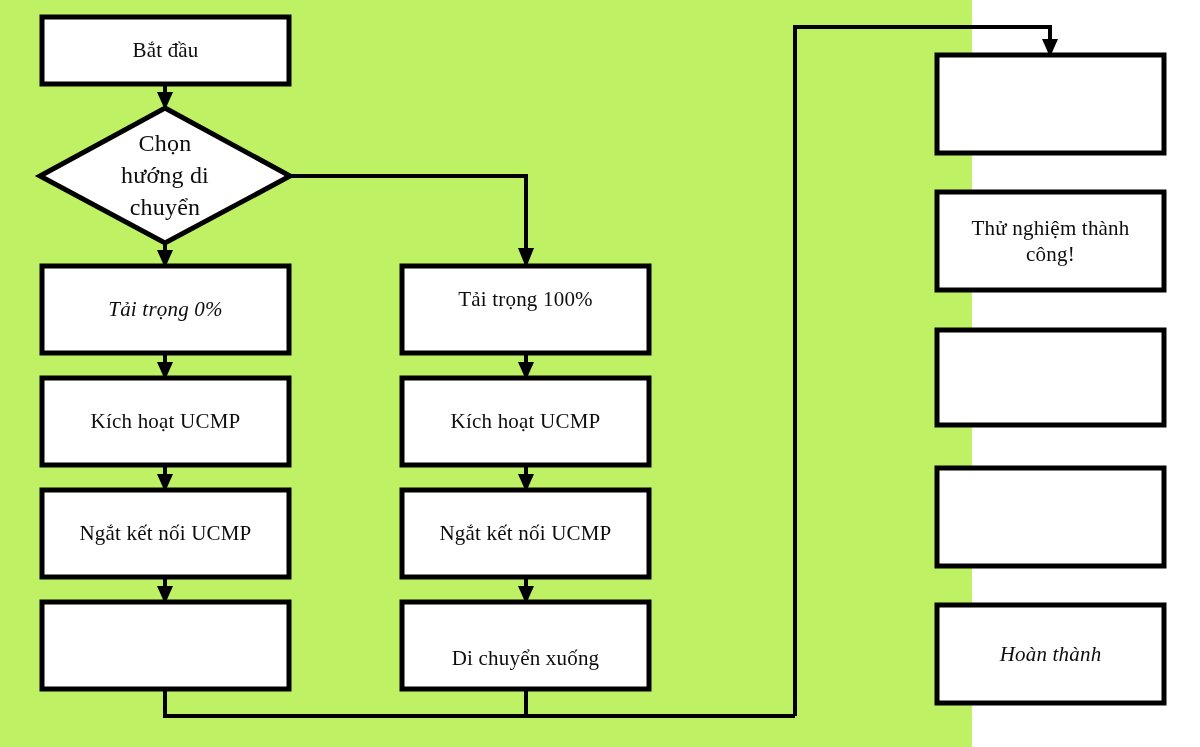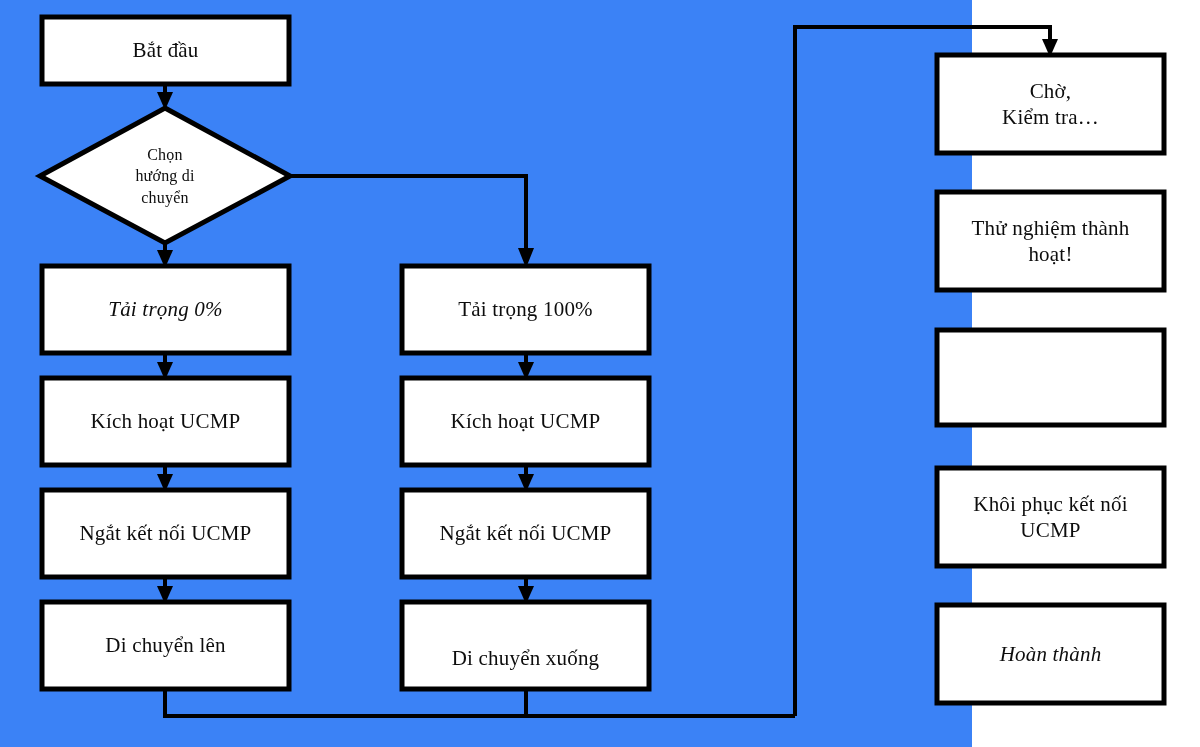--- a/index.html
+++ b/index.html
@@ -10,21 +10,21 @@
   body {
     width: 1200px;
     height: 747px;
     font-family: "Liberation Serif", "DejaVu Serif", serif;
     overflow: hidden;
   }
   #flowchart-root {
     position: relative;
     width: 972px;
     height: 747px;
-    background: #3b82f6;
+    background: #bef264;
   }
   svg.chart-svg {
     position: absolute;
     left: 0;
     top: 0;
     width: 1200px;
     height: 747px;
     display: block;
   }
   .node-rect {
@@ -57,21 +57,21 @@
     text-align: center;
     color: #0d0d0d;
     font-family: "Liberation Serif", "DejaVu Serif", serif;
     font-size: 21px;
     line-height: 1.25;
     white-space: pre-line;
     pointer-events: none;
     letter-spacing: 0.2px;
   }
   .node-label.diamond-label {
-    font-size: 16px;
+    font-size: 24px;
     line-height: 1.32;
   }
 </style>
 </head>
 <body>
 
 <div id="flowchart-root">
 
   <svg class="chart-svg" viewBox="0 0 1200 747" xmlns="http://www.w3.org/2000/svg">
 
@@ -153,28 +153,23 @@
 
   <div class="node-label" style="left:42px; top:17px; width:247px; height:67px;">Bắt đầu</div>
 
   <div class="node-label diamond-label" style="left:62px; top:114px; width:206px; height:124px;">Chọn
 hướng di
 chuyển</div>
 
   <div class="node-label" style="left:42px; top:266px; width:247px; height:87px;font-style:italic;">Tải trọng 0%</div>
   <div class="node-label" style="left:42px; top:378px; width:247px; height:87px;">Kích hoạt UCMP</div>
   <div class="node-label" style="left:42px; top:490px; width:247px; height:87px;">Ngắt kết nối UCMP</div>
-  <div class="node-label" style="left:42px; top:602px; width:247px; height:87px;">Di chuyển lên</div>
 
-  <div class="node-label" style="left:402px; top:266px; width:247px; height:87px;">Tải trọng 100%</div>
+  <div class="node-label" style="left:402px; top:256px; width:247px; height:87px;">Tải trọng 100%</div>
   <div class="node-label" style="left:402px; top:378px; width:247px; height:87px;">Kích hoạt UCMP</div>
   <div class="node-label" style="left:402px; top:490px; width:247px; height:87px;">Ngắt kết nối UCMP</div>
   <div class="node-label" style="left:402px; top:615px; width:247px; height:87px;">Di chuyển xuống</div>
 
-  <div class="node-label" style="left:937px; top:55px; width:227px; height:98px;">Chờ,
-Kiểm tra…</div>
   <div class="node-label" style="left:937px; top:192px; width:227px; height:98px;">Thử nghiệm thành
-hoạt!</div>
-  <div class="node-label" style="left:937px; top:468px; width:227px; height:98px;">Khôi phục kết nối
-UCMP</div>
+công!</div>
   <div class="node-label" style="left:937px; top:605px; width:227px; height:98px;font-style:italic;">Hoàn thành</div>
 
 </div>
 
 </body></html>

